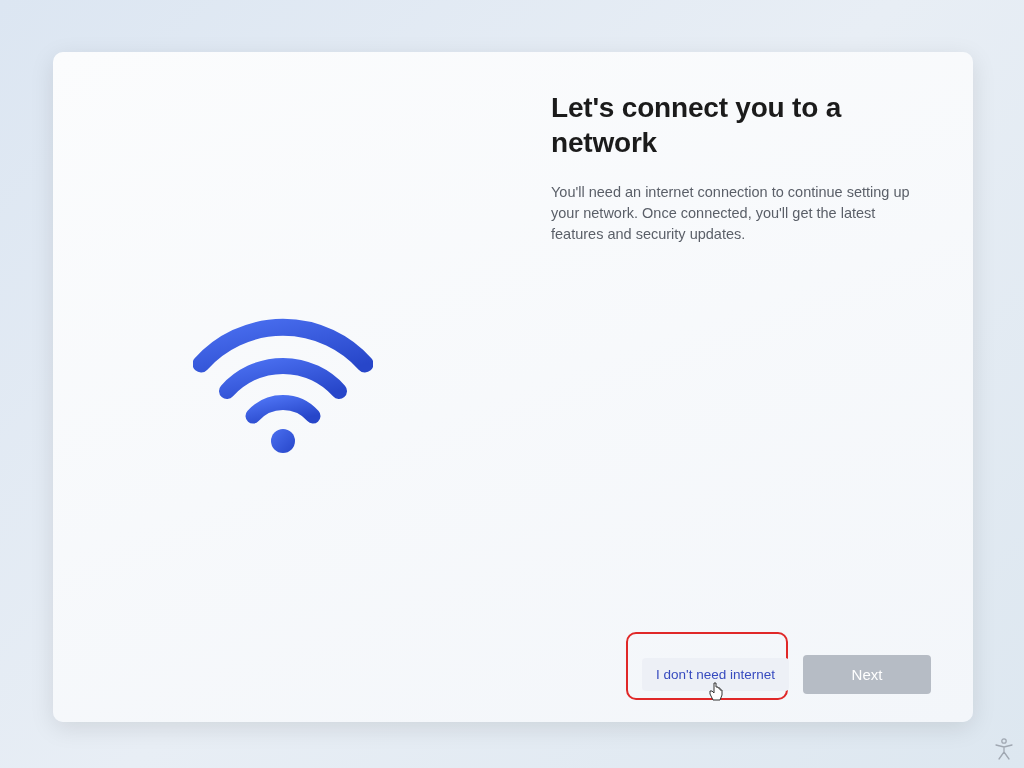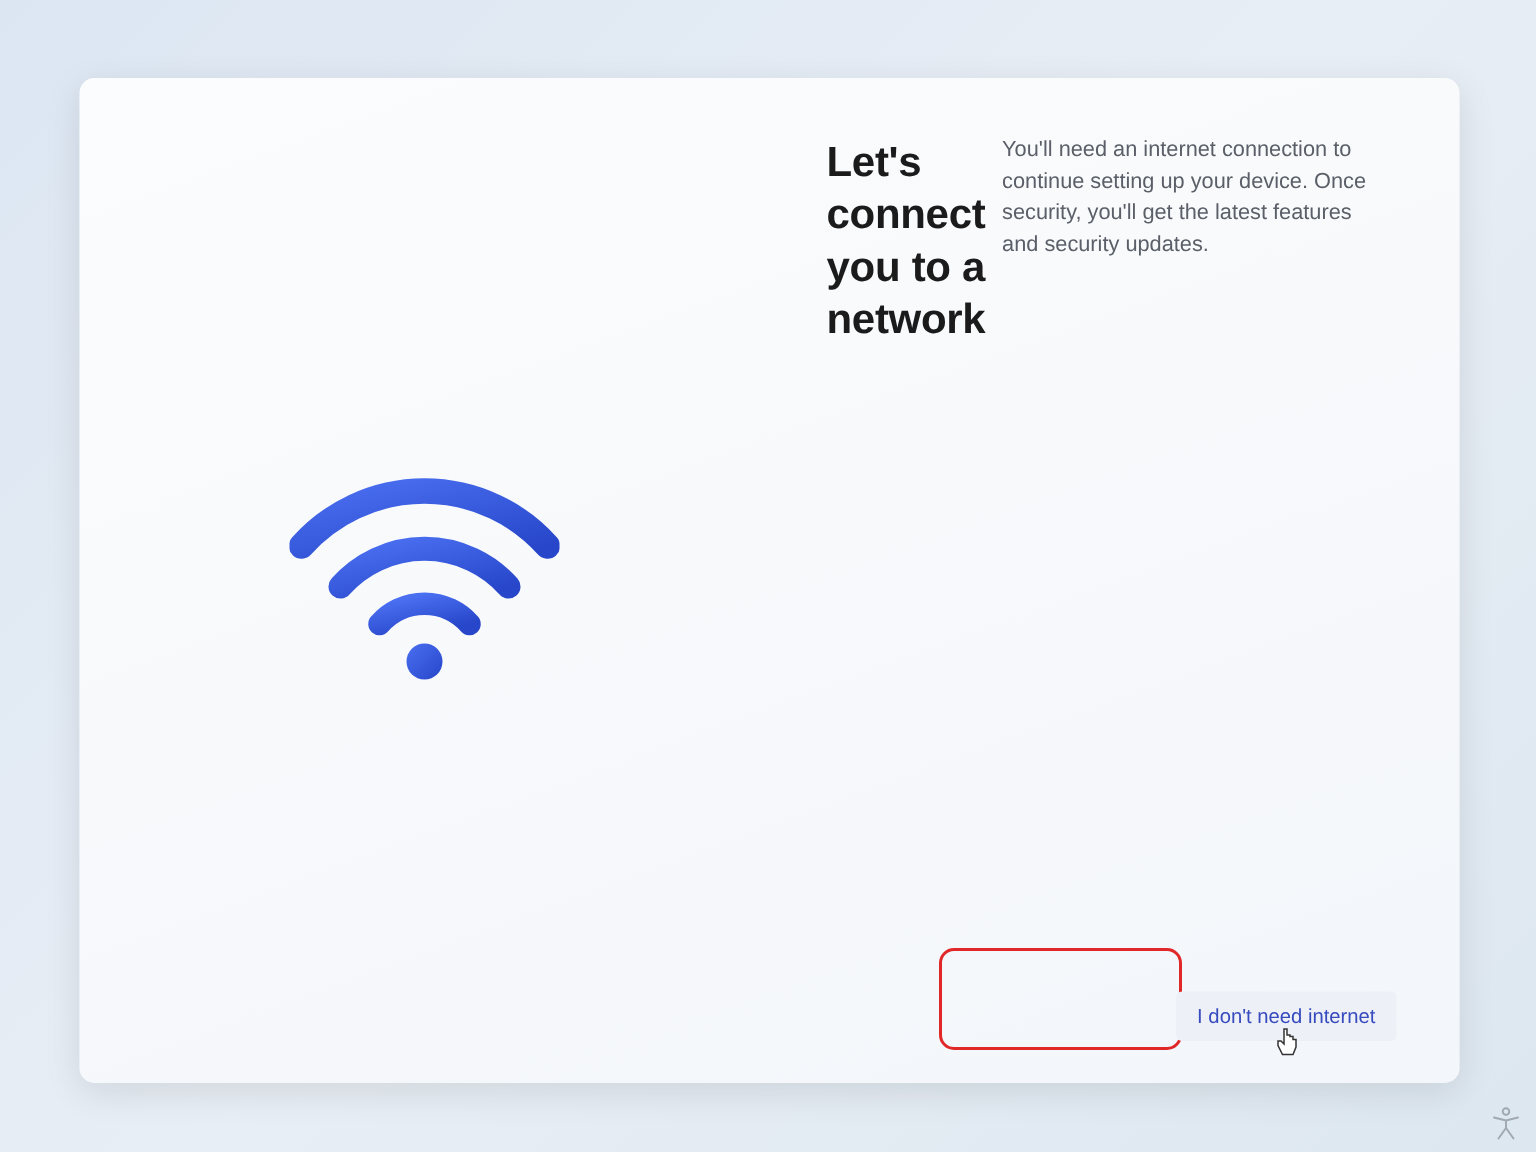--- a/index.html
+++ b/index.html
@@ -40,21 +40,21 @@
       left: 140px;
       top: 264px;
       width: 180px;
       height: 140px;
     }
 
     .right-panel {
       flex: 1;
       padding: 38px 56px 30px 28px;
       display: flex;
-      flex-direction: row;
+      flex-direction: column;
     }
 
     .title {
       font-size: 28px;
       font-weight: 600;
       color: #1b1b1b;
       line-height: 1.25;
       margin-bottom: 22px;
       letter-spacing: -0.2px;
     }
@@ -147,31 +147,32 @@
       </defs>
       <path d="M 8 48 A 110 110 0 0 1 172 48" stroke="url(#wifiGrad)" stroke-width="17" fill="none" stroke-linecap="round"></path>
       <path d="M 34 75 A 75 75 0 0 1 146 75" stroke="url(#wifiGrad)" stroke-width="16" fill="none" stroke-linecap="round"></path>
       <path d="M 60 100 A 40 40 0 0 1 120 100" stroke="url(#wifiGrad)" stroke-width="15" fill="none" stroke-linecap="round"></path>
       <circle cx="90" cy="125" r="12" fill="url(#wifiGrad)"></circle>
     </svg>
   </div>
 
   <div class="right-panel">
     <h1 class="title">Let's connect you to a network</h1>
-    <p class="description">You'll need an internet connection to continue setting up your device. Once security, you'll get the latest features and security updates.</p>
+    <p class="description">You'll need an internet connection to continue setting up your network. Once connected, you'll get the latest features and security updates.</p>
   </div>
 
   <div class="highlight-box"></div>
 
   <div class="button-row">
     <button class="secondary-button">
       <span>I don't need internet</span>
       <svg class="cursor-pointer" viewBox="0 0 16 20">
         <path d="M 6 1 L 6 11 L 4 9 L 2 9 L 2 12 L 5 18 L 12 18 L 14 13 L 14 8 L 12 8 L 12 6 L 10 6 L 10 5 L 8 5 L 8 1 Z" fill="white" stroke="#333" stroke-width="1"></path>
       </svg>
     </button>
+    <button class="primary-button" disabled="">Next</button>
   </div>
 </div>
 
 <svg class="accessibility-icon" viewBox="0 0 20 22">
   <circle cx="10" cy="3" r="2.2" fill="none" stroke="#707580" stroke-width="1.3"></circle>
   <path d="M 2 7 L 10 9 L 18 7 M 10 9 L 10 14 M 10 14 L 5 21 M 10 14 L 15 21" fill="none" stroke="#707580" stroke-width="1.3" stroke-linecap="round"></path>
 </svg>
 
 </body></html>

